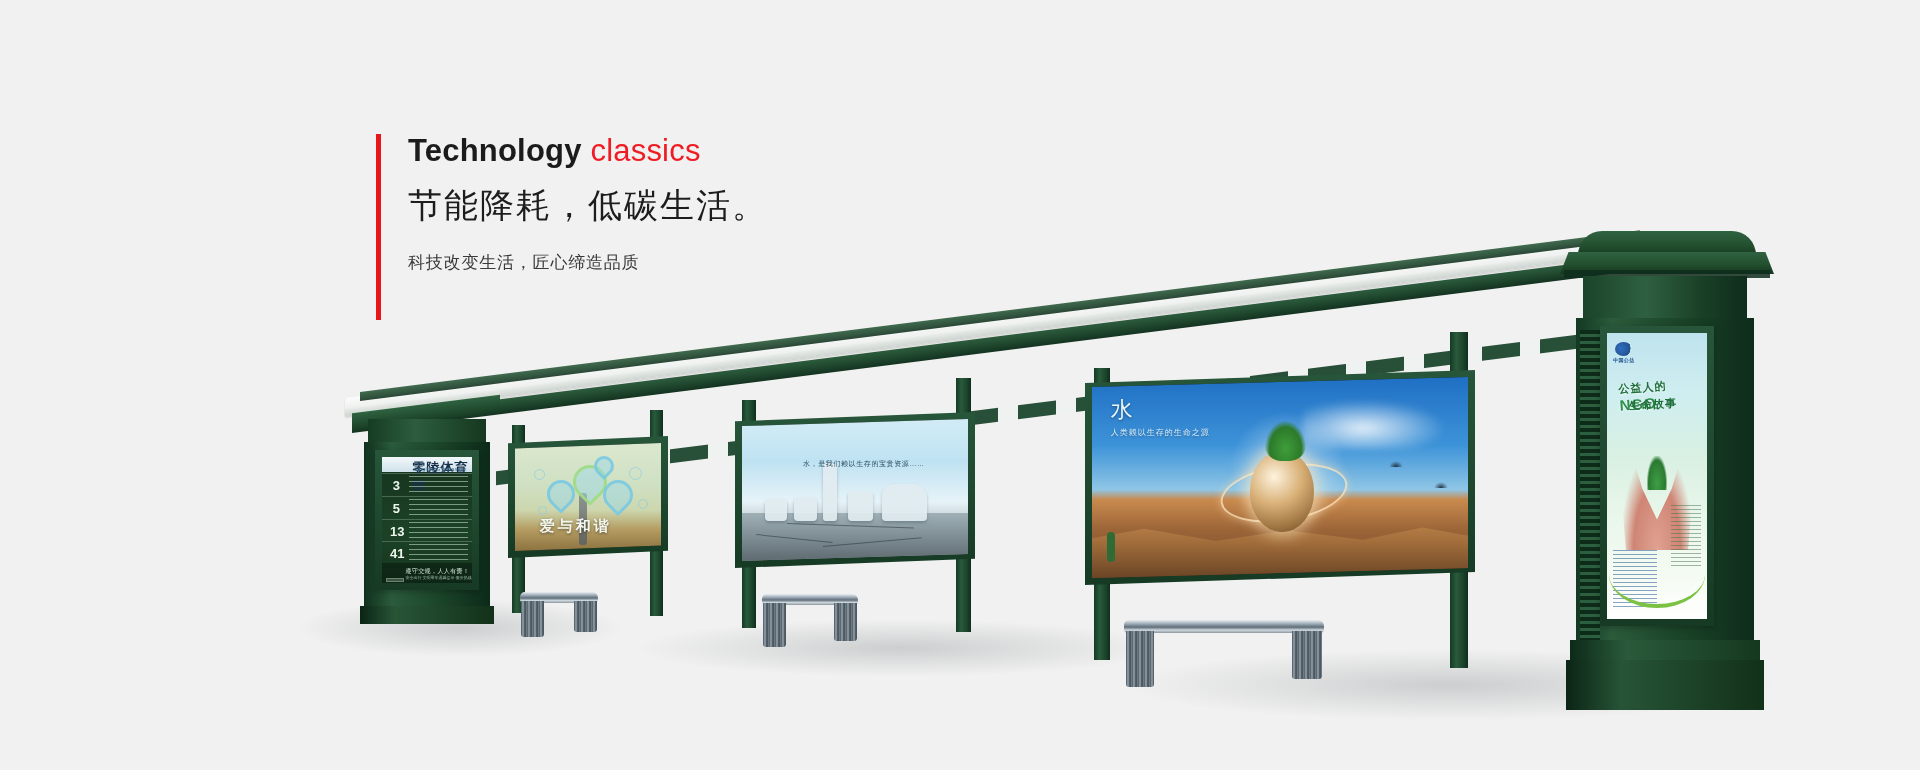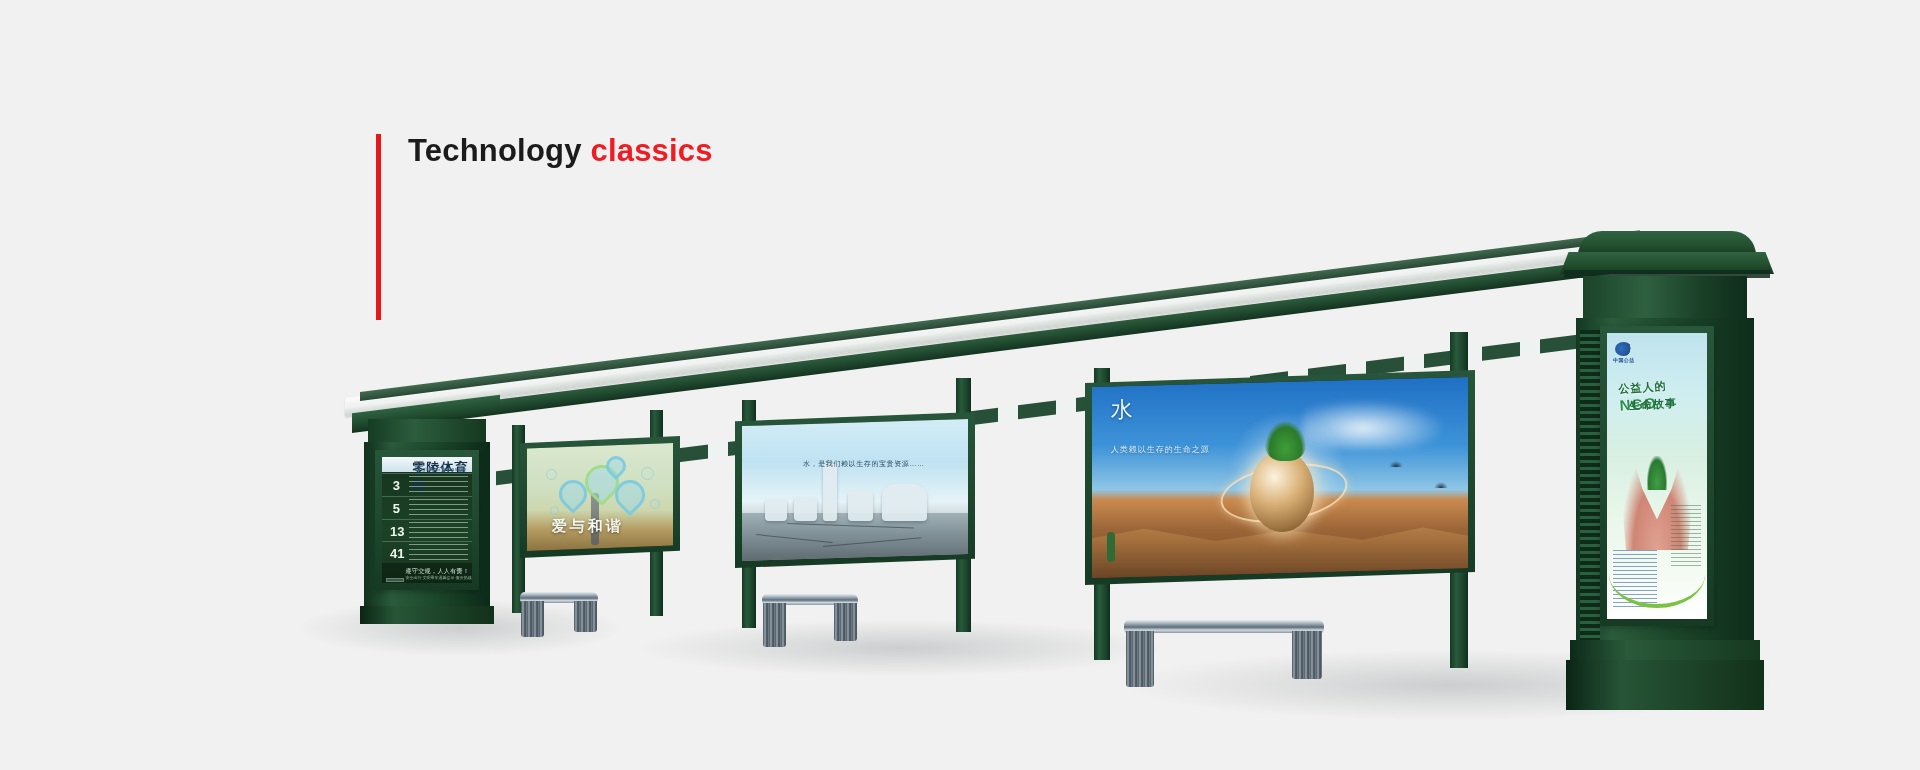--- a/index.html
+++ b/index.html
@@ -9,21 +9,21 @@
     font-family:"Liberation Sans","DejaVu Sans",sans-serif;
     position:relative;
   }
   #stage{position:absolute;inset:0;background:#f1f1f1;}
 
   
   .headline{position:absolute;left:376px;top:134px;width:700px;}
   .hl-rule{position:absolute;left:0;top:0;width:5px;height:186px;background:#e8151b;}
   .hl-body{margin-left:32px;}
   .hl-l1{font-size:31px;font-weight:bold;letter-spacing:.2px;line-height:1.08;color:#1b1b1b;white-space:nowrap;}
-  .hl-l1 .red{color:#ef1c24;font-weight:bold;}
+  .hl-l1 .red{color:#ef1c24;font-weight:normal;}
   .hl-l2{font-size:30px;font-weight:300;letter-spacing:.6px;line-height:1.18;color:#2a2a2a;margin-top:2px;white-space:nowrap;}
   .hl-l3{font-size:34px;font-weight:400;letter-spacing:2px;color:#1d1d1d;margin-top:16px;white-space:nowrap;}
   .hl-l4{font-size:17px;font-weight:400;letter-spacing:.8px;color:#3a3a3a;margin-top:22px;white-space:nowrap;}
 
   
   #shelter{position:absolute;left:0;top:0;width:1920px;height:770px;}
   
   .roof-slab{
     position:absolute;
     background:linear-gradient(180deg,#fbfbfb 0%,#eef1ef 55%,#dfe4e1 100%);
@@ -70,21 +70,21 @@
   .p-water .sprout{position:absolute;left:46%;top:22%;width:11%;height:20%;
      background:radial-gradient(ellipse at 50% 70%,#3f9e3a 0%,#2c7a2a 55%,rgba(44,122,42,0) 72%);border-radius:50% 50% 40% 40%;}
   .p-water .dune{position:absolute;left:0;bottom:0;width:100%;height:34%;
      background:linear-gradient(180deg,#c58c53 0%,#a46f3c 45%,#6b4526 100%);
      clip-path:polygon(0 42%,14% 28%,33% 46%,52% 30%,72% 44%,88% 26%,100% 38%,100% 100%,0 100%);}
   .p-water .cactus{position:absolute;left:4%;bottom:8%;width:8px;height:15%;background:#2f6b35;border-radius:4px;}
   .p-water .bird{position:absolute;width:14px;height:6px;
      background:radial-gradient(ellipse at 50% 100%,#1d2d3d 0%,rgba(29,45,61,0) 70%);}
   .p-water .ptxt{position:absolute;left:5%;top:9%;color:#eaf6ff;text-shadow:0 1px 3px rgba(0,0,0,.4);}
   .p-water .ptitle{font-size:22px;letter-spacing:2px;}
-  .p-water .psub{font-size:8px;letter-spacing:1px;margin-top:19px;opacity:.92;}
+  .p-water .psub{font-size:8px;letter-spacing:1px;margin-top:2px;opacity:.92;}
 
   .p-animals{position:absolute;inset:0;background:
      linear-gradient(180deg,#d2ecf6 0%,#bfe2f2 30%,#e6f3f8 58%,#c9d3d6 70%,#8e9ba1 100%);}
   .p-animals .ground{position:absolute;left:0;bottom:0;width:100%;height:34%;
      background:linear-gradient(180deg,#9fb0b6 0%,#7b8a91 55%,#5e6b71 100%);}
   .p-animals .crack{position:absolute;background:rgba(40,55,62,.55);height:1px;transform-origin:left;}
   .p-animals .an{position:absolute;bottom:28%;background:rgba(225,235,240,.92);border-radius:4px;box-shadow:0 2px 3px rgba(60,80,90,.35);}
   .p-animals .atxt{position:absolute;left:27%;top:28%;color:#2d4f63;font-size:7px;letter-spacing:.6px;white-space:nowrap;}
 
   .p-tree{position:absolute;inset:0;background:
@@ -135,20 +135,22 @@
 
 <div id="stage">
 
   <div class="headline">
     <div class="hl-rule"></div>
     <div class="hl-body">
       <div class="hl-l1">
         <span>Technology</span>
         <span class="red">classics</span>
       </div>
+      <div class="hl-l3">节能降耗，低碳生活。</div>
+      <div class="hl-l4">科技改变生活，匠心缔造品质</div>
     </div>
   </div>
 
   <div id="shelter">
 
     <div class="shadow" style="left:300px;top:600px;width:320px;height:56px;"></div>
     <div class="shadow" style="left:640px;top:620px;width:520px;height:56px;"></div>
     <div class="shadow" style="left:1130px;top:650px;width:640px;height:70px;"></div>
 
     <div class="roof-slab" style="left:345px;top:398px;width:1310px;height:19px;
@@ -238,21 +240,21 @@
           <div class="an" style="left:36%;width:6%;height:42%;border-radius:6px 6px 3px 3px;"></div>
           <div class="an" style="left:47%;width:11%;height:21%;"></div>
           <div class="an" style="left:62%;width:20%;height:26%;border-radius:12px 14px 4px 4px;"></div>
           <div class="atxt">水，是我们赖以生存的宝贵资源……</div>
         </div>
       </div>
     </div>
 
     <div class="post" style="left:512px;top:425px;width:13px;height:188px;"></div>
     <div class="post" style="left:650px;top:410px;width:13px;height:206px;"></div>
-    <div class="board-frame" style="left:520px;top:436px;width:160px;height:122px;
+    <div class="board-frame" style="left:508px;top:436px;width:160px;height:122px;
                 clip-path:polygon(0 6%,100% 0,100% 94%,0 100%);">
       <div class="board-inner" style="clip-path:polygon(0 5%,100% 0,100% 95%,0 100%);">
         <div class="poster p-tree">
           <div class="trunk"></div>
           <div class="heart" style="left:22%;top:34%;width:22px;height:22px;"></div>
           <div class="heart" style="left:40%;top:20%;width:28px;height:28px;border-color:rgba(160,220,130,.9);"></div>
           <div class="heart" style="left:60%;top:34%;width:24px;height:24px;"></div>
           <div class="heart" style="left:54%;top:12%;width:14px;height:14px;"></div>
           <div class="bub" style="left:13%;top:24%;width:9px;height:9px;"></div>
           <div class="bub" style="left:78%;top:22%;width:11px;height:11px;"></div>

